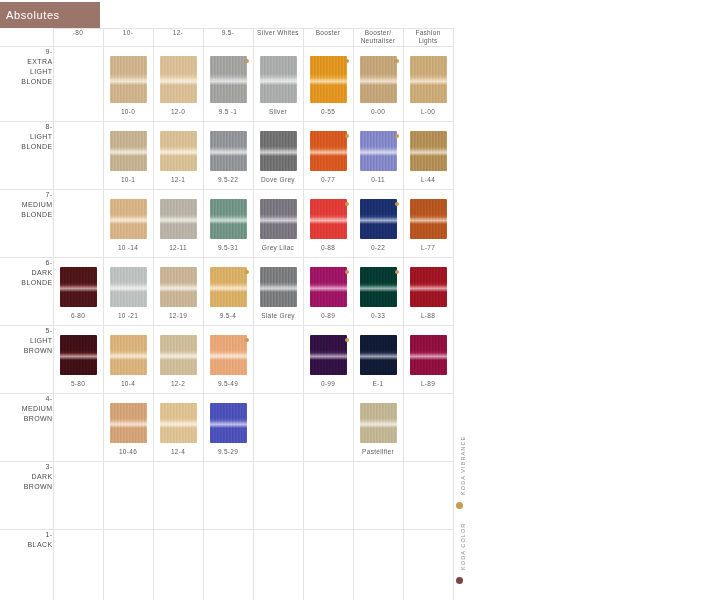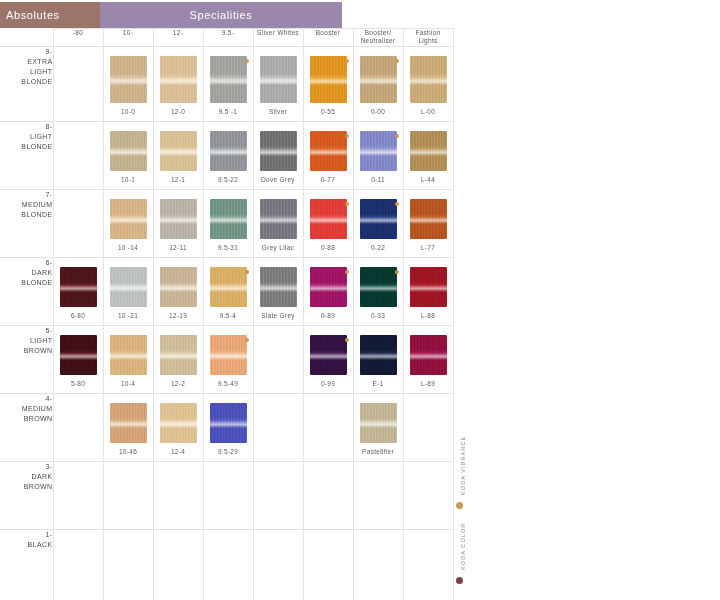--- a/index.html
+++ b/index.html
@@ -118,23 +118,20 @@
   }
 </style>
 </head>
 <body>
 
 <div class="chart">
 
   <div class="bands">
     <div class="band band-absolutes">
       <span class="band-label">Absolutes</span>
-    </div>
-    <div class="band band-specialities">
-      <span class="band-label">Specialities</span>
     </div>
   </div>
 
   <table class="grid">
     <thead>
       <tr>
         <th class="corner-cell"></th>
         <th class="colhead">-80</th>
         <th class="colhead">10-</th>
         <th class="colhead">12-</th>

